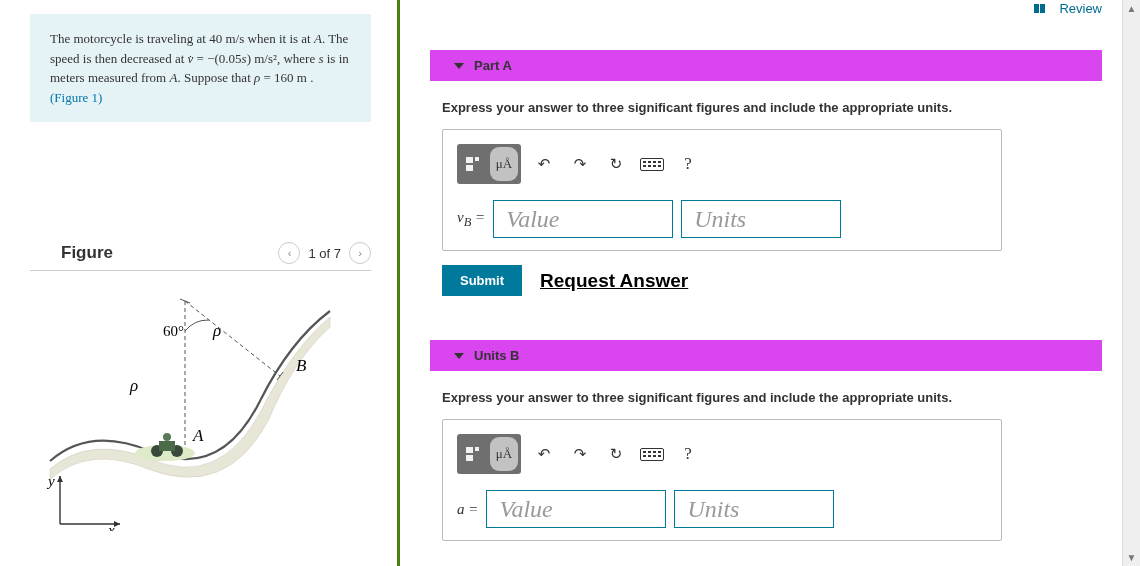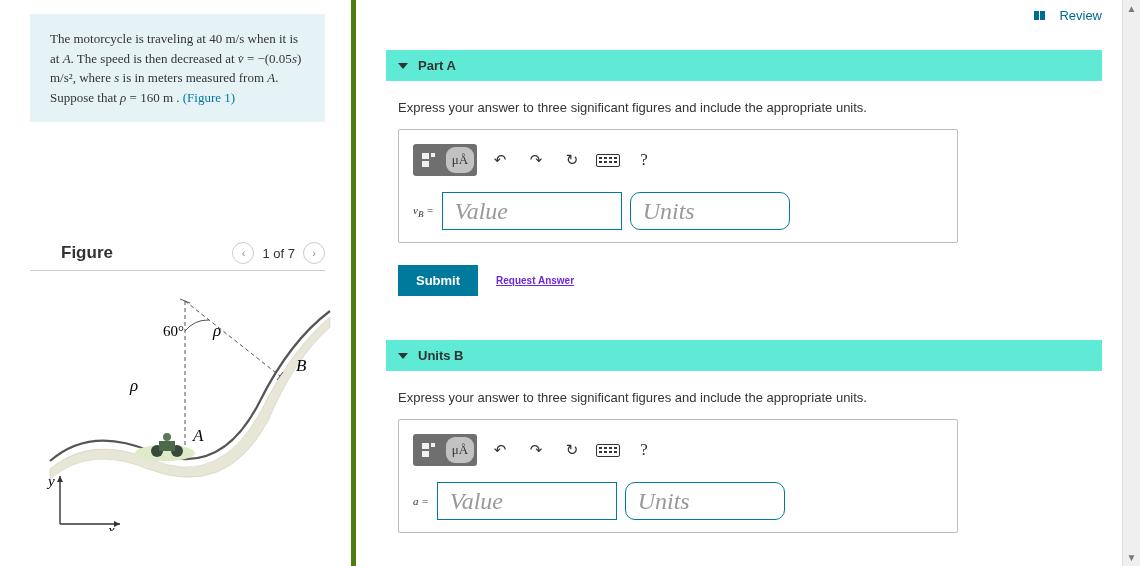--- a/index.html
+++ b/index.html
@@ -6,23 +6,23 @@
   body {
     margin: 0;
     font-family: Arial, Helvetica, sans-serif;
     font-size: 13px;
     color: #333;
     background: #fff;
     display: flex;
     height: 566px;
   }
   .left-col {
-    width: 356px;
+    width: 400px;
     padding: 14px 26px 10px 30px;
-    border-right: 5px solid #4d7c0f;
+    border-right: 3px solid #4d7c0f;
   }
   .right-col {
     flex: 1;
     padding: 10px 20px 10px 30px;
     overflow-y: auto;
     position: relative;
   }
   .problem-box {
     background: #e6f3f6;
     padding: 15px 20px;
@@ -45,49 +45,49 @@
     border:1px solid #ccc; background:#fff; display:flex; align-items:center; justify-content:center;
     color:#888; font-size:11px;
   }
   hr.sep { border:none; border-top:1px solid #ccc; margin: 6px 0 10px; }
 
   .figure-canvas {
     position:relative; width:330px; height:260px;
   }
 
   .review {
-    position:absolute; top:8px; right:20px;
+    position:absolute; top:1px; right:20px;
     color:#006b8f; font-size:13px; display:flex; align-items:center; gap:14px;
   }
   .review-icon { display:inline-flex; gap:1px; }
   .review-icon span { width:5px; height:9px; background:#006b8f; display:inline-block; }
 
   .part {
     margin-top: 40px;
   }
   .part-header {
-    background:#5eead4;
-    padding:8px 12px;
+    background:#d946ef;
+    padding:8px 24px;
     font-weight:bold;
     display:flex; align-items:center; gap:10px;
   }
   .part-header .tri { width:0;height:0;border-left:5px solid transparent;border-right:5px solid transparent;border-top:6px solid #333; }
   .part-body { padding: 14px 10px 4px 12px; }
   .part-body p { margin: 4px 0 10px; line-height:1.4; }
-  .bold { font-weight:normal; }
+  .bold { font-weight:bold; }
 
   .answer-box {
     border:1px solid #bbb; border-radius:2px;
     padding:12px 14px; margin-top:12px;
     width: 560px;
   }
   .toolbar { display:flex; align-items:center; gap:10px; background: #fff; padding:2px 0 10px; }
   .tb-group { display:flex; background:#6f6f6f; border-radius:3px; padding:3px; gap:2px; }
   .tb-btn {
-    width:28px; height:26px; display:flex; align-items:center; justify-content:center;
+    width:28px; height:34px; display:flex; align-items:center; justify-content:center;
     color:#fff; font-family:"Times New Roman",serif; border-radius:9px;
   }
   .tb-btn.light { background:#c2c2c2; color:#333; }
   .tb-icon {
     width:26px; height:22px; display:flex; align-items:center; justify-content:center;
     color:#333; font-size:15px;
   }
   .keyboard-icon {
     width:24px; height:13px; border:1.5px solid #333; border-radius:2px;
     display:inline-block; position:relative;
@@ -99,36 +99,36 @@
       linear-gradient(#333,#333) 5px 0/3px 2px no-repeat,
       linear-gradient(#333,#333) 10px 0/3px 2px no-repeat,
       linear-gradient(#333,#333) 15px 0/3px 2px no-repeat,
       linear-gradient(#333,#333) 0 4px/3px 2px no-repeat,
       linear-gradient(#333,#333) 5px 4px/3px 2px no-repeat,
       linear-gradient(#333,#333) 10px 4px/3px 2px no-repeat,
       linear-gradient(#333,#333) 15px 4px/3px 2px no-repeat;
   }
 
   .input-row { display:flex; align-items:center; gap:8px; margin-top:6px; }
-  .input-row .lhs { font-family: "Times New Roman", serif; font-style:italic; font-size:11px; white-space:nowrap; }
+  .input-row .lhs { font-family: "Times New Roman", serif; font-style:italic; font-size:15px; white-space:nowrap; }
   .value-field, .units-field {
     border:1px solid #007a9c; height:38px;
     font-family:"Times New Roman", serif; font-style:italic; font-size:24px;
     padding: 0 12px; color:#999;
     display:flex; align-items:center;
   }
   .value-field { width:180px; }
-  .units-field { width:160px;border-radius:10px; }
-
-  .actions { margin-top:22px; display:flex; align-items:center; gap:18px; }
+  .units-field { width:160px; }
+
+  .actions { margin-top:14px; display:flex; align-items:center; gap:18px; }
   .submit-btn {
     background:#007a9c; color:#fff; border:none; padding:8px 18px;
     font-size:13px; font-weight:bold;
   }
-  .req-ans { color:#6d28d9; font-weight:bold; text-decoration:underline; font-size:10px; }
+  .req-ans { color:#000000; font-weight:bold; text-decoration:underline; font-size:19px; }
 
   ::-webkit-scrollbar { width:16px; }
   ::-webkit-scrollbar-track { background:#f1f1f1; }
   ::-webkit-scrollbar-thumb { background:#c1c1c1; border-radius:2px; }
   ::-webkit-scrollbar-button { background:#f1f1f1; height:16px; }
   .outer-scroll {
     width:18px; background:#efefef; display:flex; flex-direction:column; justify-content:space-between;
     border-left:1px solid #ddd;
   }
   .outer-scroll .arrow { text-align:center; color:#7a7a7a; font-size:10px; padding:3px 0; }

